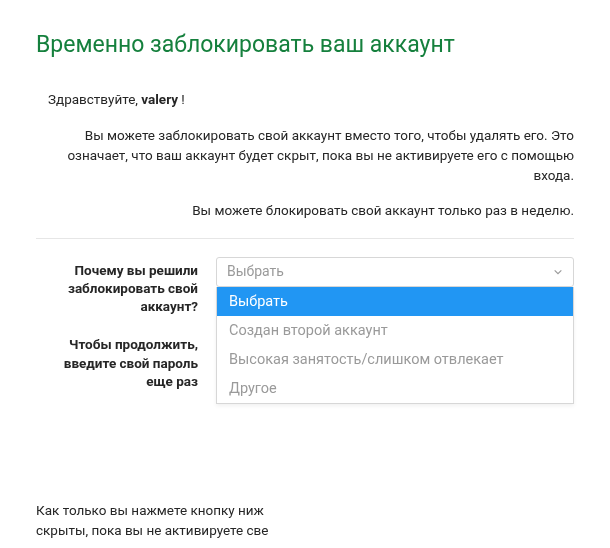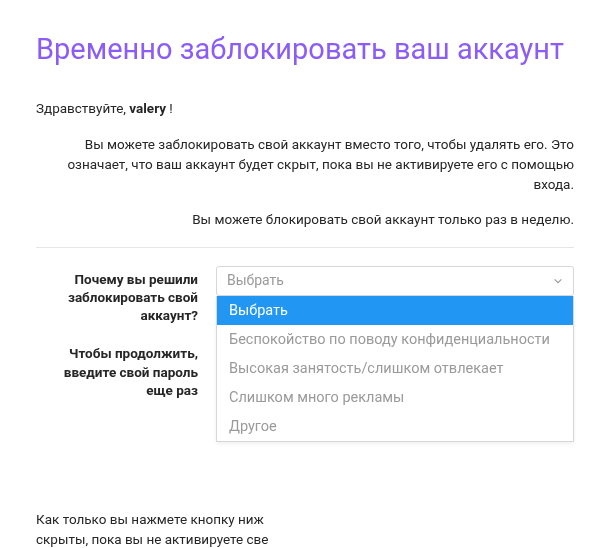--- a/index.html
+++ b/index.html
@@ -8,26 +8,26 @@
     background: #fff;
     color: #262626;
     width: 610px;
     height: 548px;
     overflow: hidden;
     padding: 28px 36px 20px 36px;
     font-size: 13.5px;
     line-height: 1.5;
   }
   h1 {
-    font-size: 29px;
+    font-size: 23px;
     font-weight: 400;
-    color: #8b5cf6;
+    color: #15803d;
     margin-bottom: 26px;
   }
-  .greeting { margin-bottom: 16px; }
+  .greeting { margin-bottom: 16px; margin-left: 12px; }
   .greeting b { font-weight: 700; }
   .para { margin-bottom: 14px; text-align: right; }
   .separator {
     border: none;
     border-top: 1px solid #e6e6e6;
     margin: 18px 0 18px 0;
   }
   .form-row {
     display: flex;
     align-items: flex-start;
@@ -113,23 +113,22 @@
     <div class="select-box">
       <span>Выбрать</span>
       <span class="chevron">
         <svg viewBox="0 0 12 12">
             <path d="M2 4 L6 8 L10 4" fill="none" stroke="#9a9a9a" stroke-width="1.4"></path>
           </svg>
       </span>
     </div>
     <div class="dropdown-menu">
       <div class="dropdown-item selected">Выбрать</div>
-      <div class="dropdown-item">Беспокойство по поводу конфиденциальности</div>
+      <div class="dropdown-item">Создан второй аккаунт</div>
       <div class="dropdown-item">Высокая занятость/слишком отвлекает</div>
-      <div class="dropdown-item">Слишком много рекламы</div>
       <div class="dropdown-item">Другое</div>
     </div>
   </div>
 </div>
 
 <div class="form-row password-area">
   <div class="form-label">Чтобы продолжить, введите свой пароль еще раз</div>
   <div class="form-control"></div>
 </div>
 

